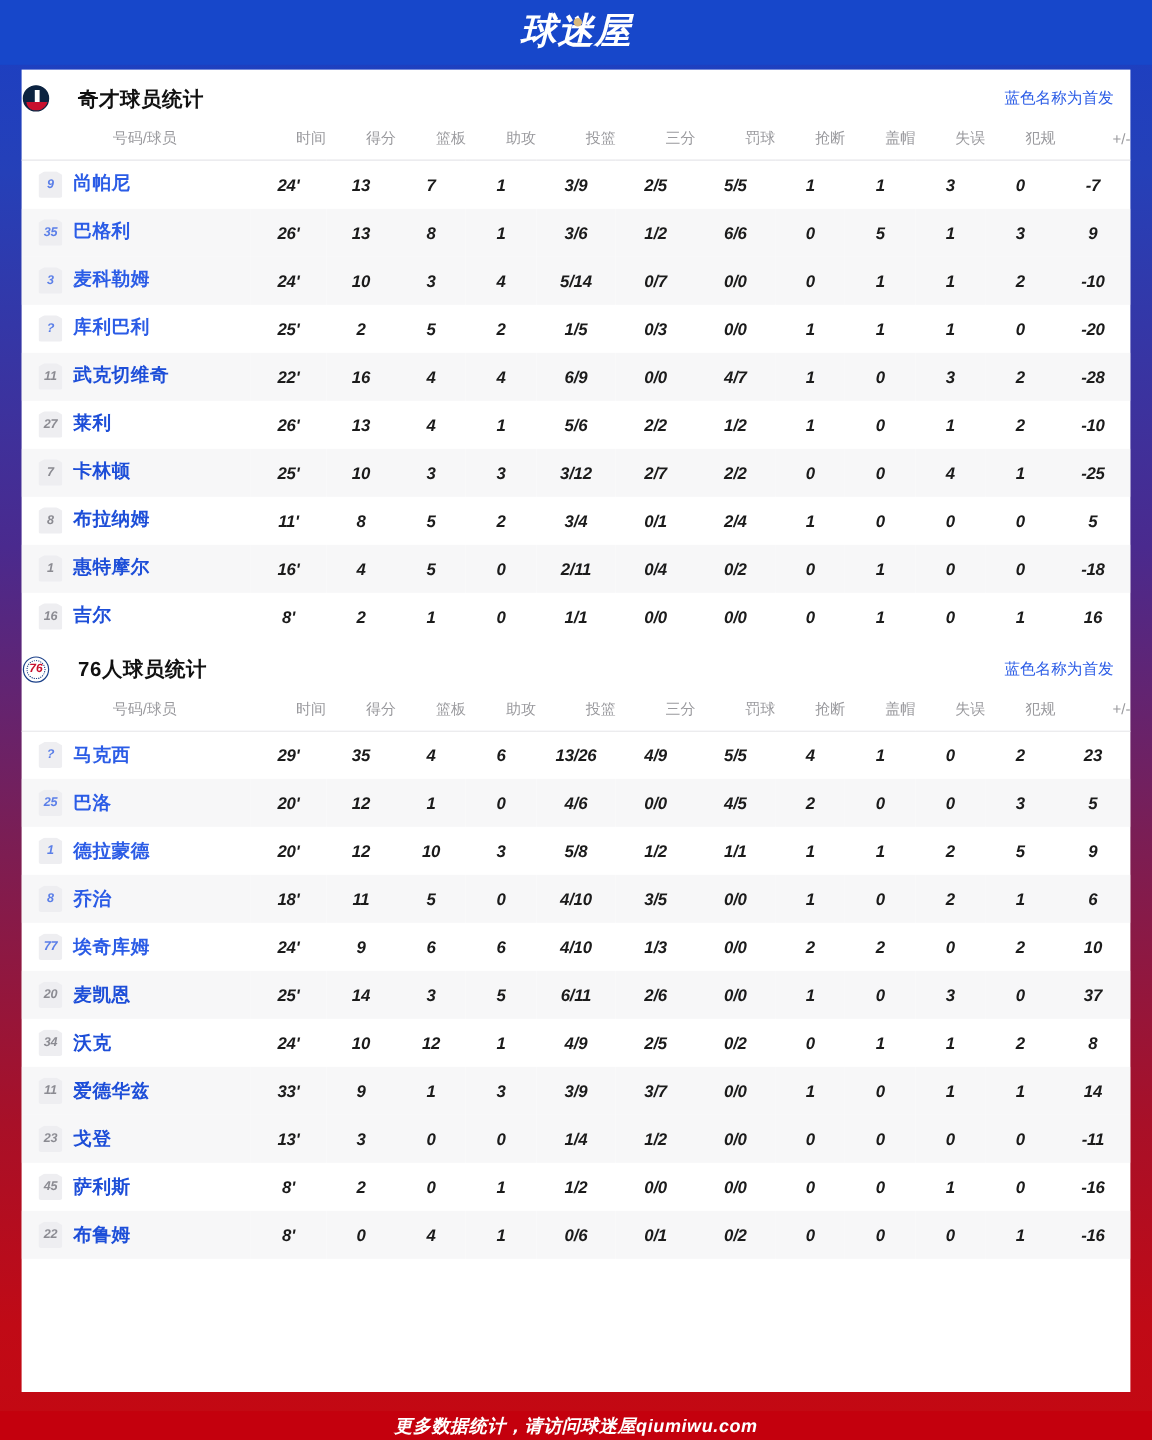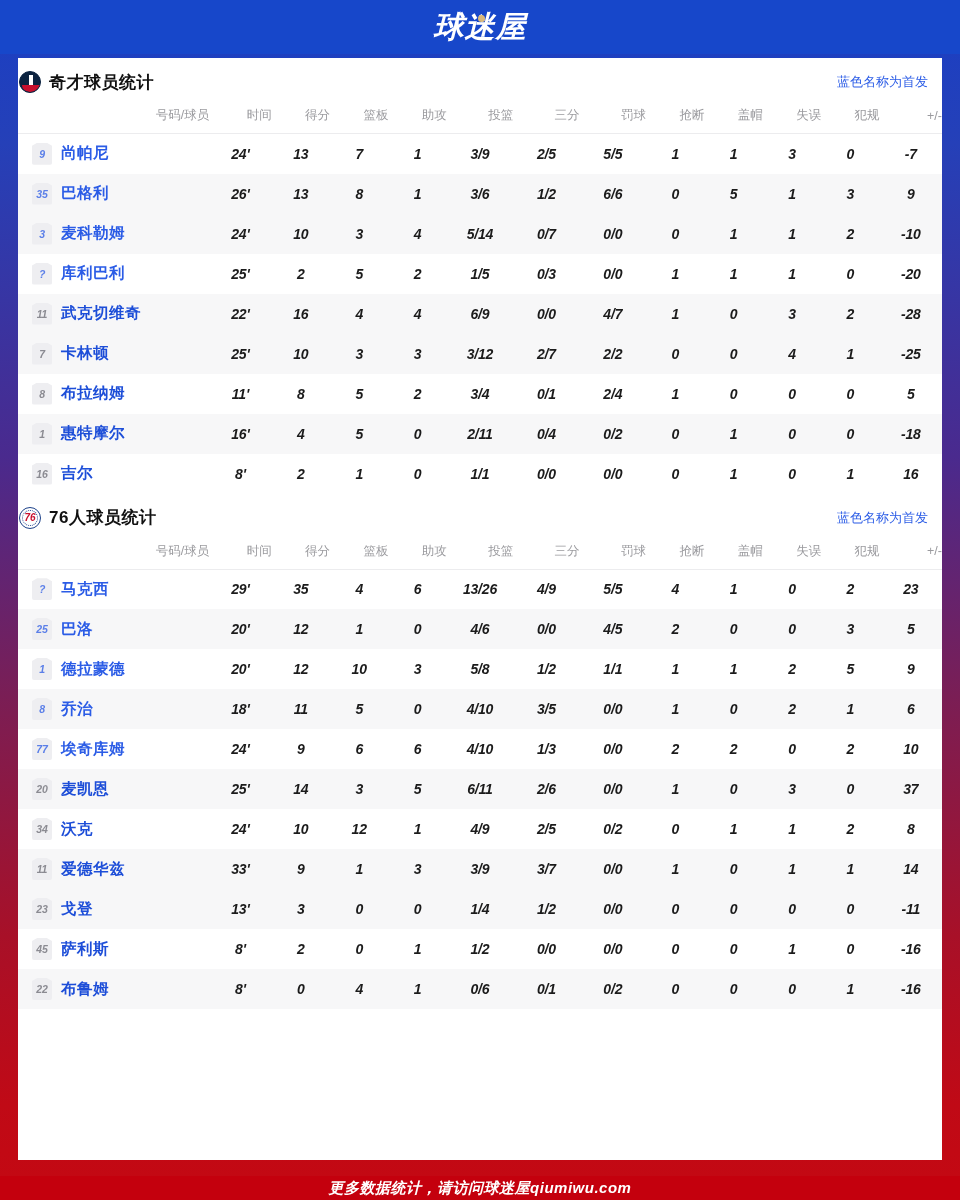--- a/index.html
+++ b/index.html
@@ -54,21 +54,21 @@
   .section-head {
     display: flex;
     align-items: center;
     padding: 12px 14px 6px 1px;
     height: 42px;
   }
   .team-logo {
     width: 22px; height: 22px;
     border-radius: 50%;
     flex: 0 0 auto;
-    margin-right: 8px;
+    margin-right: 24px;
     position: relative;
     overflow: hidden;
   }
   .logo-wiz {
     background: #0c2340;
     border: 1px solid #0c2340;
   }
   .logo-wiz::before {
     content: "";
     position: absolute;
@@ -125,21 +125,21 @@
   }
   table.stats th {
     font-size: 12.5px;
     font-weight: normal;
     color: #9a9a9e;
     padding: 7px 0 9px 0;
     text-align: right;
     border-bottom: 1px solid #ececee;
   }
   table.stats th.c-name {
-    text-align: right;
+    text-align: center;
     padding-left: 14px;
   }
   table.stats td {
     font-size: 14px;
     color: #1b1b1b;
     text-align: center;
     height: 40px;
     font-style: italic;
     font-weight: bold;
     letter-spacing: -0.2px;
@@ -329,20 +329,35 @@
               <td>4</td>
               <td>4</td>
               <td>6/9</td>
               <td>0/0</td>
               <td>4/7</td>
               <td>1</td>
               <td>0</td>
               <td>3</td>
               <td>2</td>
               <td>-28</td>
+            </tr>
+            <tr>
+              <td class="c-name"><span class=""><span class="jersey"><span>27</span></span><span class="pname">莱利</span></span></td>
+              <td>26'</td>
+              <td>13</td>
+              <td>4</td>
+              <td>1</td>
+              <td>5/6</td>
+              <td>2/2</td>
+              <td>1/2</td>
+              <td>1</td>
+              <td>0</td>
+              <td>1</td>
+              <td>2</td>
+              <td>-10</td>
             </tr>
             <tr class="row-alt">
               <td class="c-name"><span class=""><span class="jersey"><span>7</span></span><span class="pname">卡林顿</span></span></td>
               <td>25'</td>
               <td>10</td>
               <td>3</td>
               <td>3</td>
               <td>3/12</td>
               <td>2/7</td>
               <td>2/2</td>

